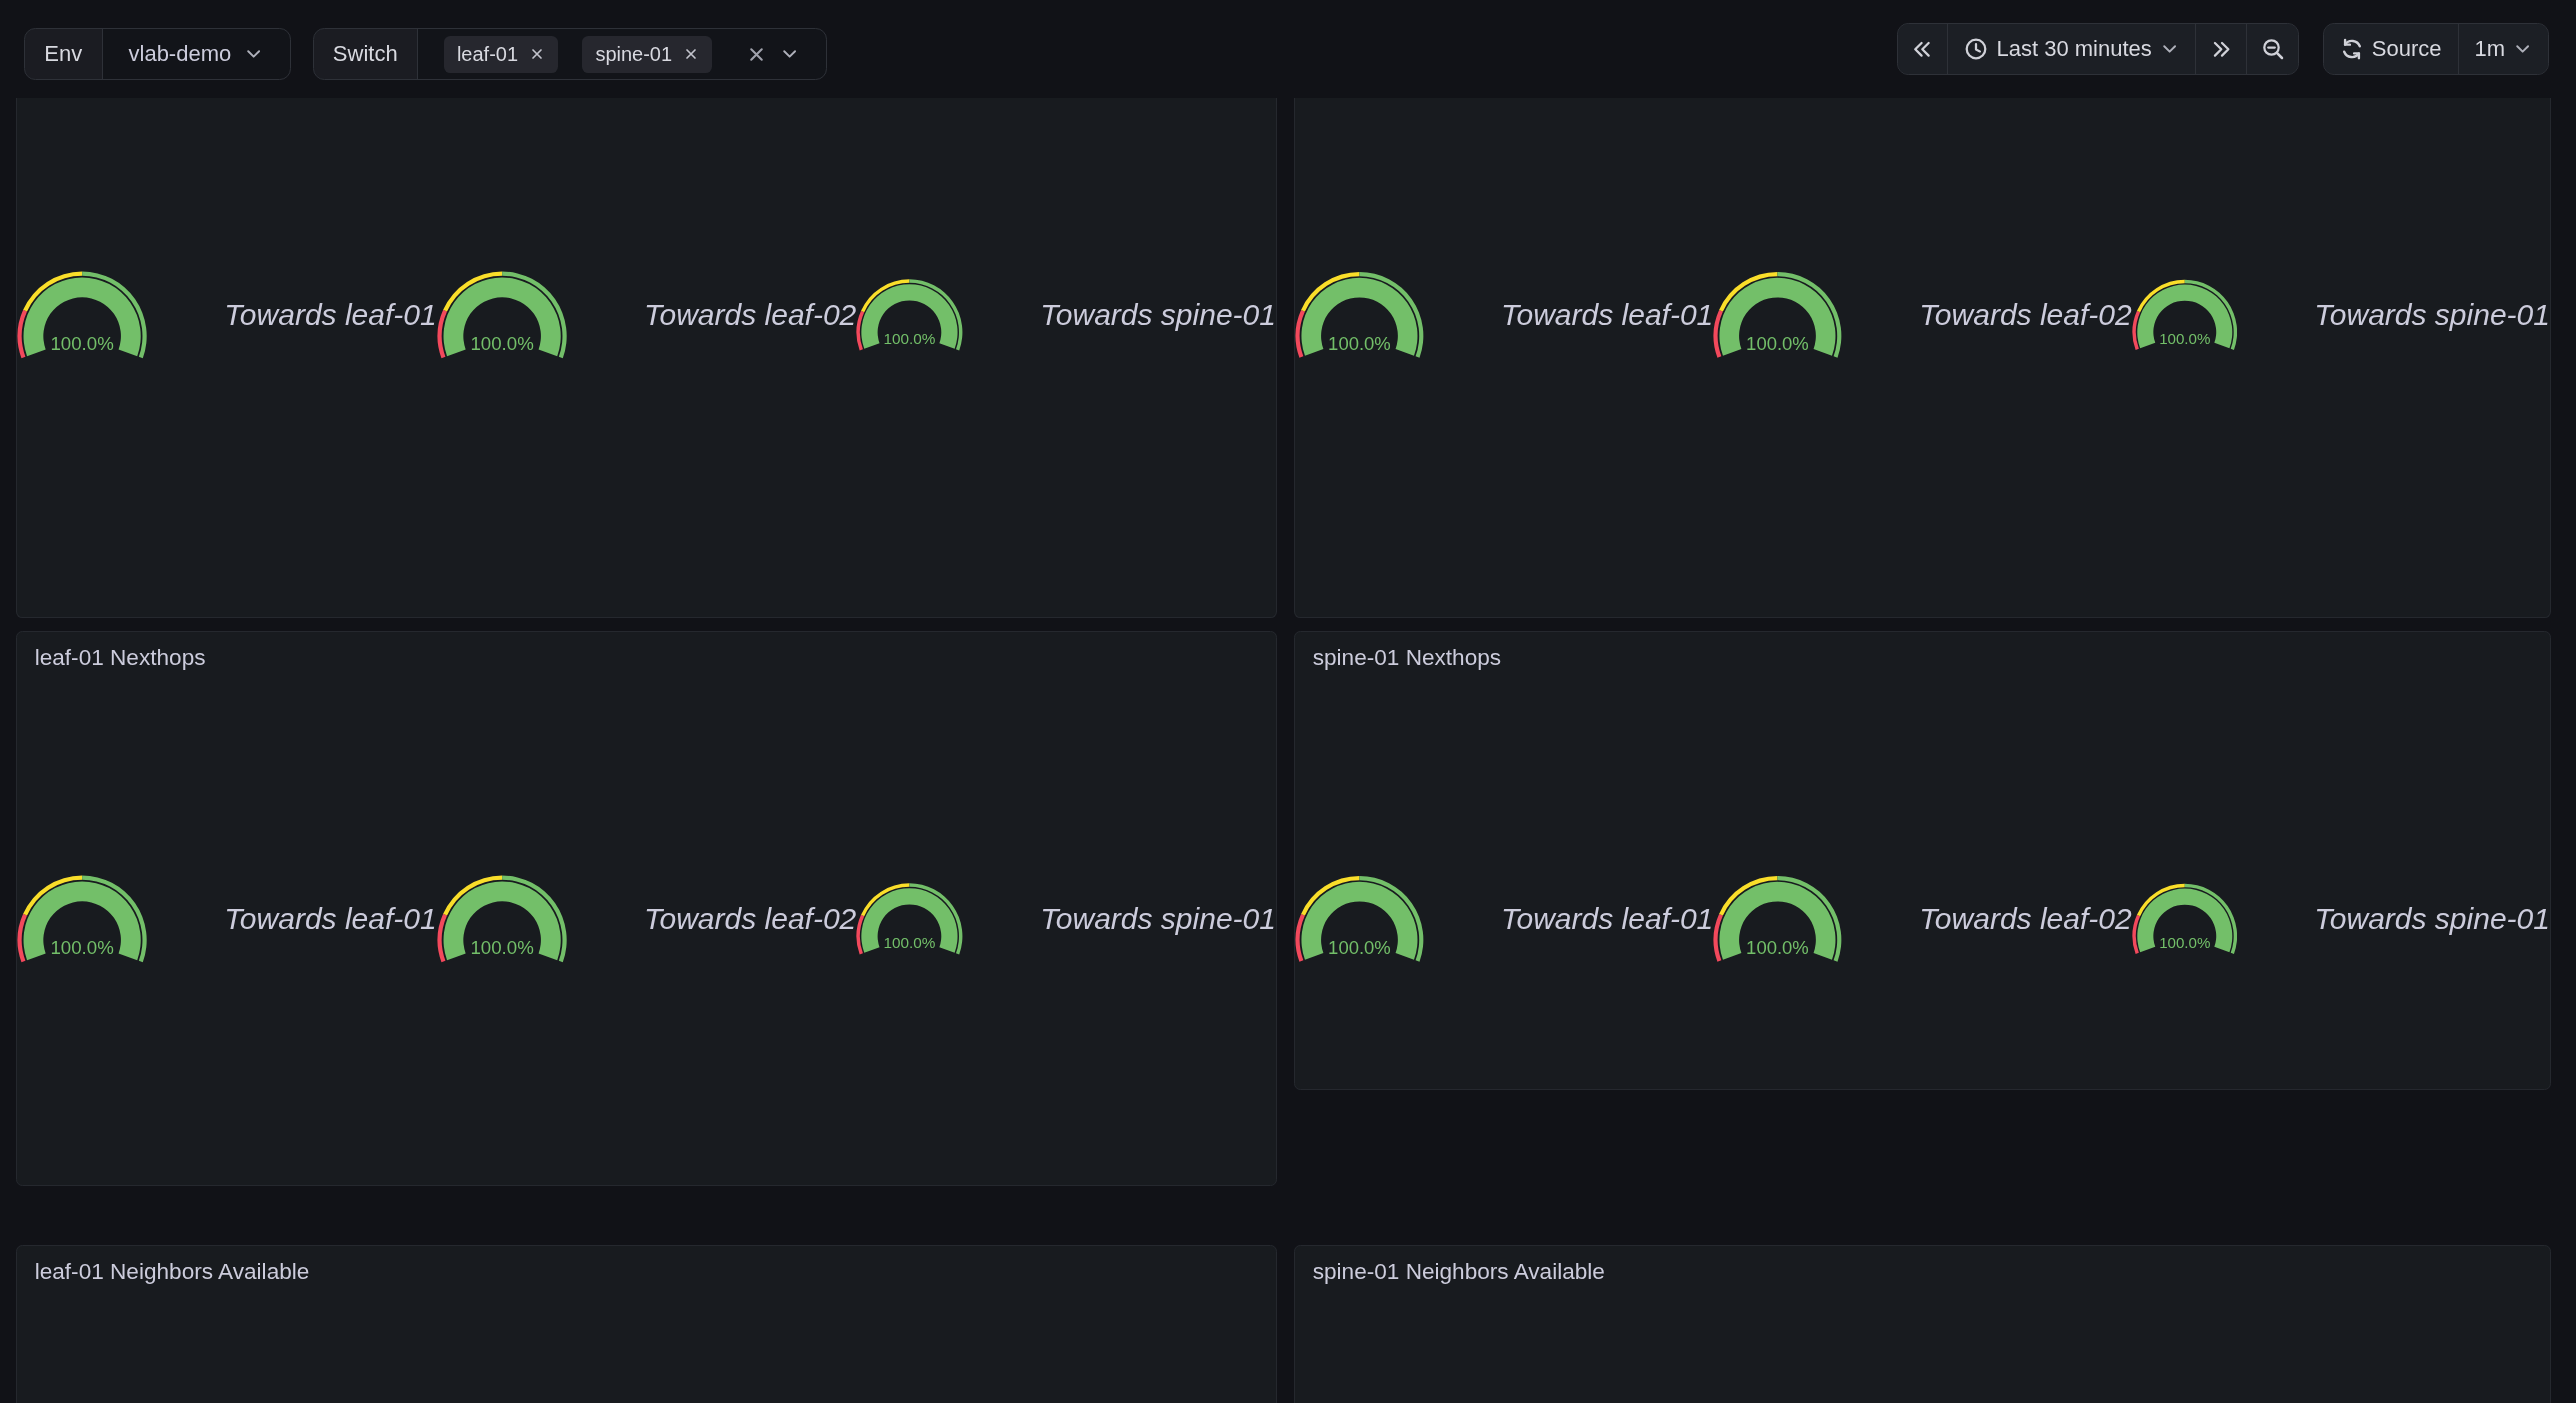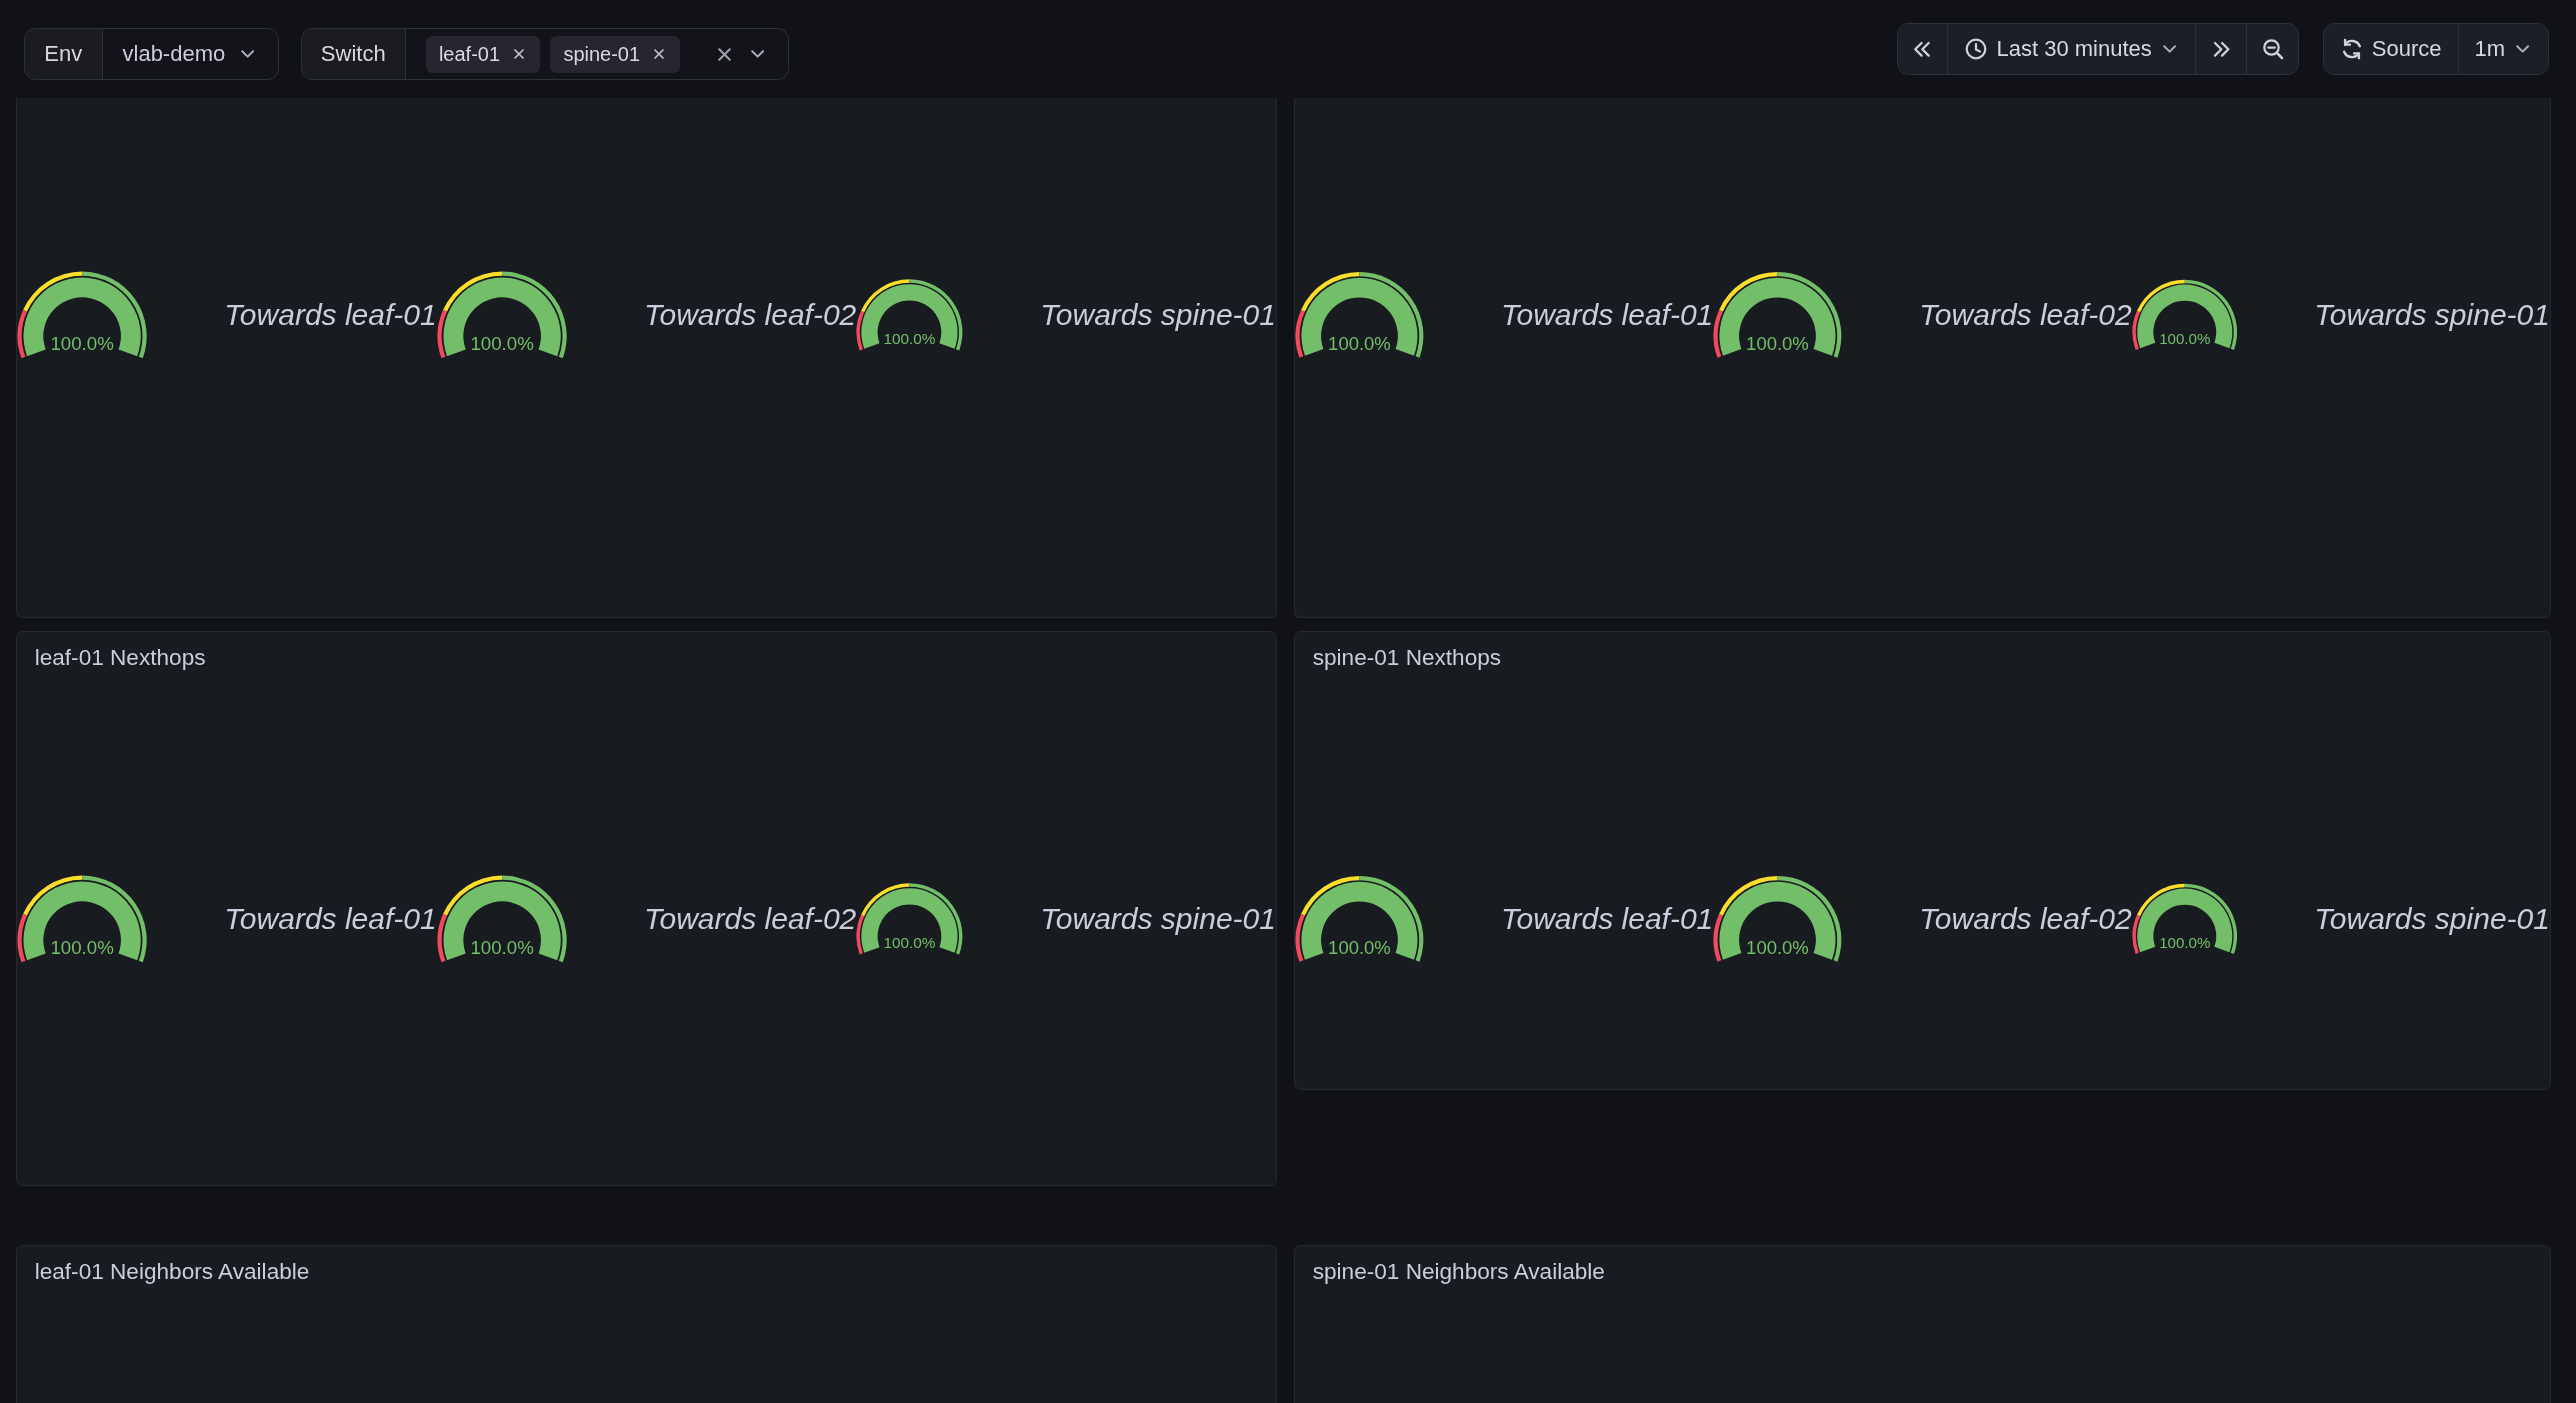--- a/index.html
+++ b/index.html
@@ -27,29 +27,29 @@
     border: 0.8px solid #2e3138; border-radius: 11.3px; overflow: hidden;
     background: #121419;
     margin-top: 10px;
   }
   .pill-label {
     display: flex; align-items: center; padding: 0 19.3px;
     background: rgba(204,204,220,0.05); border-right: 0.8px solid #2e3138;
     font-size: 22px; color: #d8d9e0; white-space: nowrap;
   }
   .pill-value {
-    display: flex; align-items: center; gap: 13px; padding: 0 20px;
+    display: flex; align-items: center; gap: 13px; padding: 0 26px;
     font-size: 22px; cursor: pointer; white-space: nowrap;
   }
   .chip {
     display: flex; align-items: center; gap: 11.3px;
     background: rgba(204,204,220,0.11); border-radius: 6.4px;
     padding: 0 13px; height: 37px; font-size: 20px; color: #d8d9e0;
   }
-  .chips { display: flex; align-items: center; gap: 10px; justify-content: space-between; }
+  .chips { display: flex; align-items: center; gap: 24px; justify-content: space-between; }
   .clear-x { display: flex; align-items: center; margin-left: 21px; }
 
   .btn-group {
     display: flex; align-items: stretch; height: 52px;
     border: 0.8px solid #2e3138; border-radius: 11.3px; overflow: hidden;
     background: #1c1f25;
   }
   .seg {
     display: flex; align-items: center; justify-content: center;
     gap: 8px; padding: 0 16px; font-size: 22px; color: #d8d9e0;

